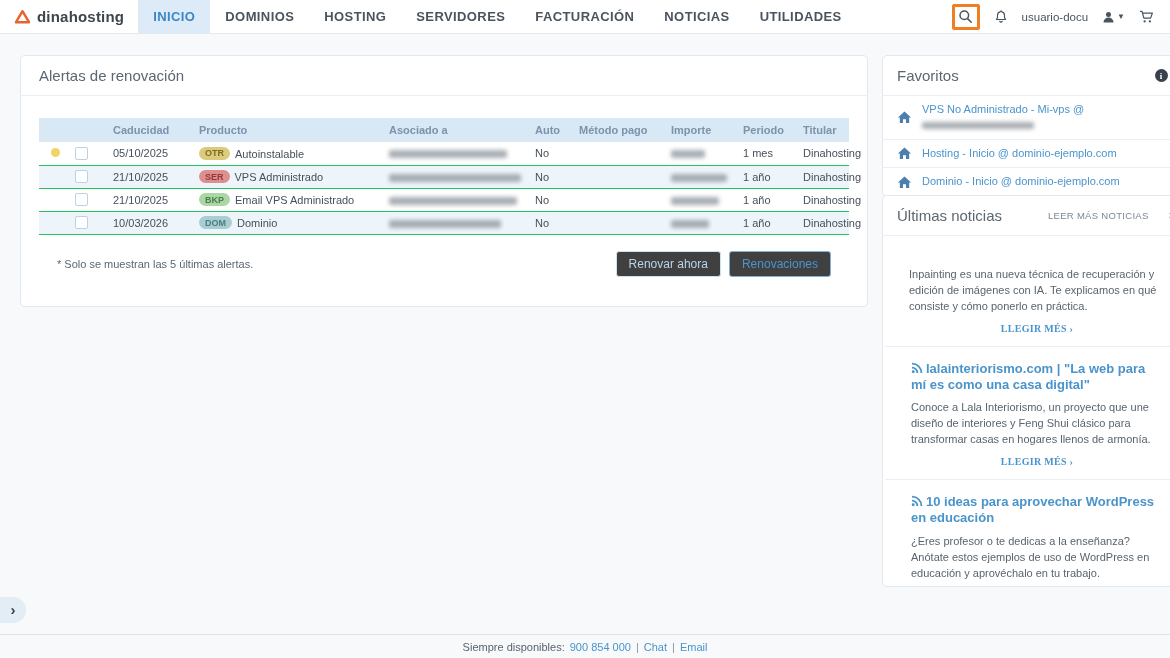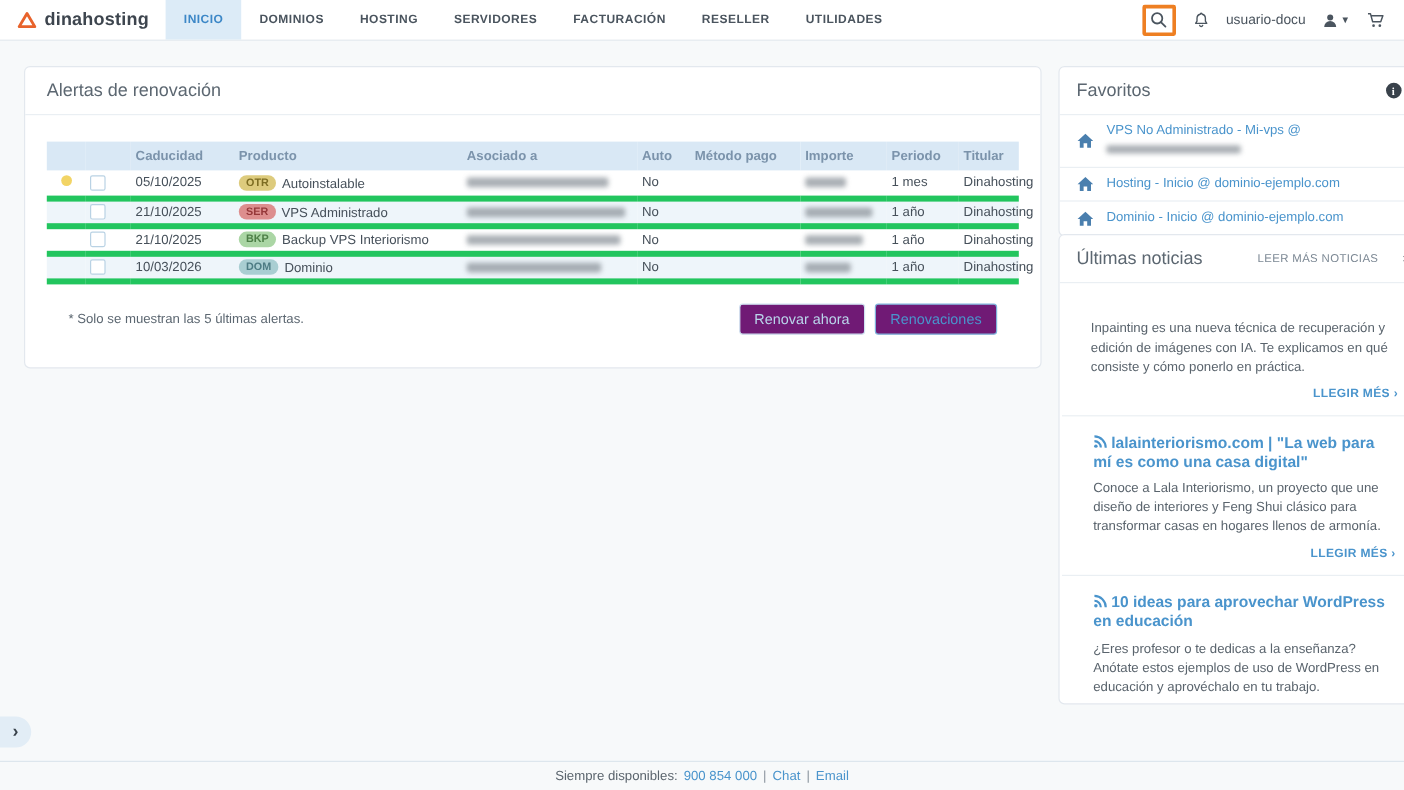--- a/index.html
+++ b/index.html
@@ -16,21 +16,21 @@
     position:absolute; top:0; left:0; width:1170px; height:34px;
     background:#ffffff; border-bottom:1px solid #e3e9ee;
     display:flex; align-items:stretch;
   }
   .brand { display:flex; align-items:center; gap:6px; padding:0 14px 0 14px; cursor:pointer; }
   .brand svg { display:block; }
   .brand-name { font-size:15px; font-weight:700; color:#3d454e; letter-spacing:.2px; }
   .nav { display:flex; align-items:stretch; }
   .nav-item {
     display:flex; align-items:center; padding:0 15px;
-    font-size:10px; font-weight:700; letter-spacing:.4px;
+    font-size:13px; font-weight:700; letter-spacing:.4px;
     color:#4a545e; text-decoration:none; cursor:pointer;
   }
   .nav-item.active { background:#dcebf7; color:#3c87c7; }
   .topbar-right { margin-left:auto; display:flex; align-items:center; gap:14px; padding-right:16px; }
   .icon-btn { background:none; border:none; color:#4b555f; cursor:pointer; display:flex; align-items:center; padding:0; }
   .highlight-box {
     border:3px solid #ee7f22; border-radius:2px;
     width:28px; height:26px; display:flex; align-items:center; justify-content:center;
   }
   .username { font-size:11.5px; color:#4a545e; cursor:pointer; }
@@ -43,21 +43,21 @@
   }
   .card-title { font-size:15px; color:#5c6771; font-weight:400; }
   
   .alerts-card { left:20px; top:55px; width:848px; height:252px; }
   .alerts-body { padding:22px 18px 0 18px; }
   table { width:100%; border-collapse:collapse; table-layout:fixed; }
   thead td {
     background:#d9e8f5; color:#7b93ab; font-weight:700; font-size:11px;
     height:24px; padding:0 4px;
   }
-  tbody td { font-size:11px; color:#46505a; height:23px; padding:0 4px; border-bottom:5px solid #22c55e; }
+  tbody td { font-size:11px; color:#46505a; height:23px; padding:0 4px; border-bottom:1px solid #22c55e; }
   tbody tr:nth-child(even) td { background:#eef5fa; }
   .dot { display:inline-block; width:9px; height:9px; border-radius:50%; }
   .dot-warning { background:#f2d465; }
   .checkbox {
     display:inline-block; width:13px; height:13px; background:#fff;
     border:1px solid #b9d2e4; border-radius:2px; cursor:pointer; vertical-align:middle;
   }
   .badge {
     display:inline-block; font-size:9px; font-weight:700; border-radius:8px;
     padding:1.5px 6px; margin-right:5px; vertical-align:1px;
@@ -65,21 +65,21 @@
   .badge-otr { background:#ddcb7d; color:#7d6d22; }
   .badge-ser { background:#dd8e8e; color:#96383a; }
   .badge-bkp { background:#abd6a5; color:#4d7f47; }
   .badge-dom { background:#a9ced2; color:#4d7c84; }
   .blurbar { display:inline-block; height:8px; border-radius:2px; background:#8d949b; filter:blur(2.2px); opacity:.75; vertical-align:middle; }
   .legend { display:flex; align-items:center; justify-content:center; gap:5px; margin-top:12px; font-size:11px; color:#5c6771; }
   .alerts-footer { display:flex; align-items:center; justify-content:space-between; padding:16px 18px 0 18px; }
   .note { font-size:11px; color:#5c6771; }
   .btn-group { display:flex; gap:8px; }
   .btn {
-    background:#701a75; font-size:12px; border-radius:3px; padding:5px 12px; cursor:pointer;
+    background:#404040; font-size:12px; border-radius:3px; padding:5px 12px; cursor:pointer;
     font-family:"Liberation Sans", sans-serif;
   }
   .btn-muted { color:#b9d4ea; border:1px solid #cfe2f1; }
   .btn-primary { color:#4a94cc; border:1px solid #7fb3dc; }
   
   .favorites-card { left:882px; top:55px; width:319px; }
   .fav-header { padding:11px 14px; }
   .header-icons { display:flex; align-items:center; gap:10px; }
   .info-icon {
     width:13px; height:13px; border-radius:50%; background:#39424b; color:#fff;
@@ -97,21 +97,21 @@
   .fav-label { flex:1; font-size:11px; color:#4a94cc; cursor:pointer; line-height:1.4; }
   
   .news-card { left:882px; top:195px; width:310px; height:392px; }
   .news-header { padding:11px 14px; }
   .news-more { font-size:9.5px; color:#7c8894; letter-spacing:.3px; cursor:pointer; margin-right:10px; }
   .article { padding:14px 26px 12px 26px; }
   .article + .article { border-top:1px solid #eaeff3; margin:0 2px; }
   .article-title { font-size:13px; font-weight:700; color:#4a94cc; line-height:1.25; cursor:pointer; }
   .rss { color:#4a94cc; margin-right:3px; vertical-align:-1px; }
   .article-body { font-size:11px; color:#5a646d; line-height:1.45; margin-top:7px; }
-  .article-link { text-align:right; font-size:10px; font-weight:700; color:#4a94cc; margin-top:8px; letter-spacing:.3px; cursor:pointer; }
+  .article-link { text-align:center; font-size:10px; font-weight:700; color:#4a94cc; margin-top:8px; letter-spacing:.3px; cursor:pointer;font-family:Liberation Serif, serif; }
   
   .expander {
     position:absolute; left:0; top:597px; width:26px; height:26px;
     background:#e2edf6; border:none; border-radius:0 14px 14px 0;
     color:#39424b; font-size:15px; font-weight:700; cursor:pointer;
     display:flex; align-items:center; justify-content:center; padding-bottom:2px;
   }
   .footer {
     position:absolute; left:0; bottom:0; width:1170px; height:24px;
     border-top:1px solid #dde6ed; background:#f7f9fa;
@@ -132,21 +132,21 @@
         </svg>
     </span>
     <span class="brand-name">dinahosting</span>
   </div>
   <nav class="nav">
     <a class="nav-item active">INICIO</a>
     <a class="nav-item">DOMINIOS</a>
     <a class="nav-item">HOSTING</a>
     <a class="nav-item">SERVIDORES</a>
     <a class="nav-item">FACTURACIÓN</a>
-    <a class="nav-item">RESELLER</a>
+    <a class="nav-item">NOTICIAS</a>
     <a class="nav-item">UTILIDADES</a>
   </nav>
   <div class="topbar-right">
     <span class="highlight-box">
       <button class="icon-btn">
         <span style="display:flex;">
           <svg width="15" height="15" viewBox="0 0 15 15">
               <circle cx="6.3" cy="6.3" r="4.3" fill="none" stroke="currentColor" stroke-width="1.5"></circle>
               <line x1="9.6" y1="9.6" x2="13.2" y2="13.2" stroke="currentColor" stroke-width="1.5" stroke-linecap="round"></line>
             </svg>
@@ -237,21 +237,21 @@
           <td>No</td>
           <td></td>
           <td><span class="blurbar" style="width:56px"></span></td>
           <td>1 año</td>
           <td>Dinahosting</td>
         </tr>
         <tr>
           <td></td>
           <td><span class="checkbox"></span></td>
           <td>21/10/2025</td>
-          <td><span class="badge badge-bkp">BKP</span><span>Backup VPS Interiorismo</span></td>
+          <td><span class="badge badge-bkp">BKP</span><span>Email VPS Administrado</span></td>
           <td><span class="blurbar" style="width:128px"></span></td>
           <td>No</td>
           <td></td>
           <td><span class="blurbar" style="width:48px"></span></td>
           <td>1 año</td>
           <td>Dinahosting</td>
         </tr>
         <tr>
           <td></td>
           <td><span class="checkbox"></span></td>

